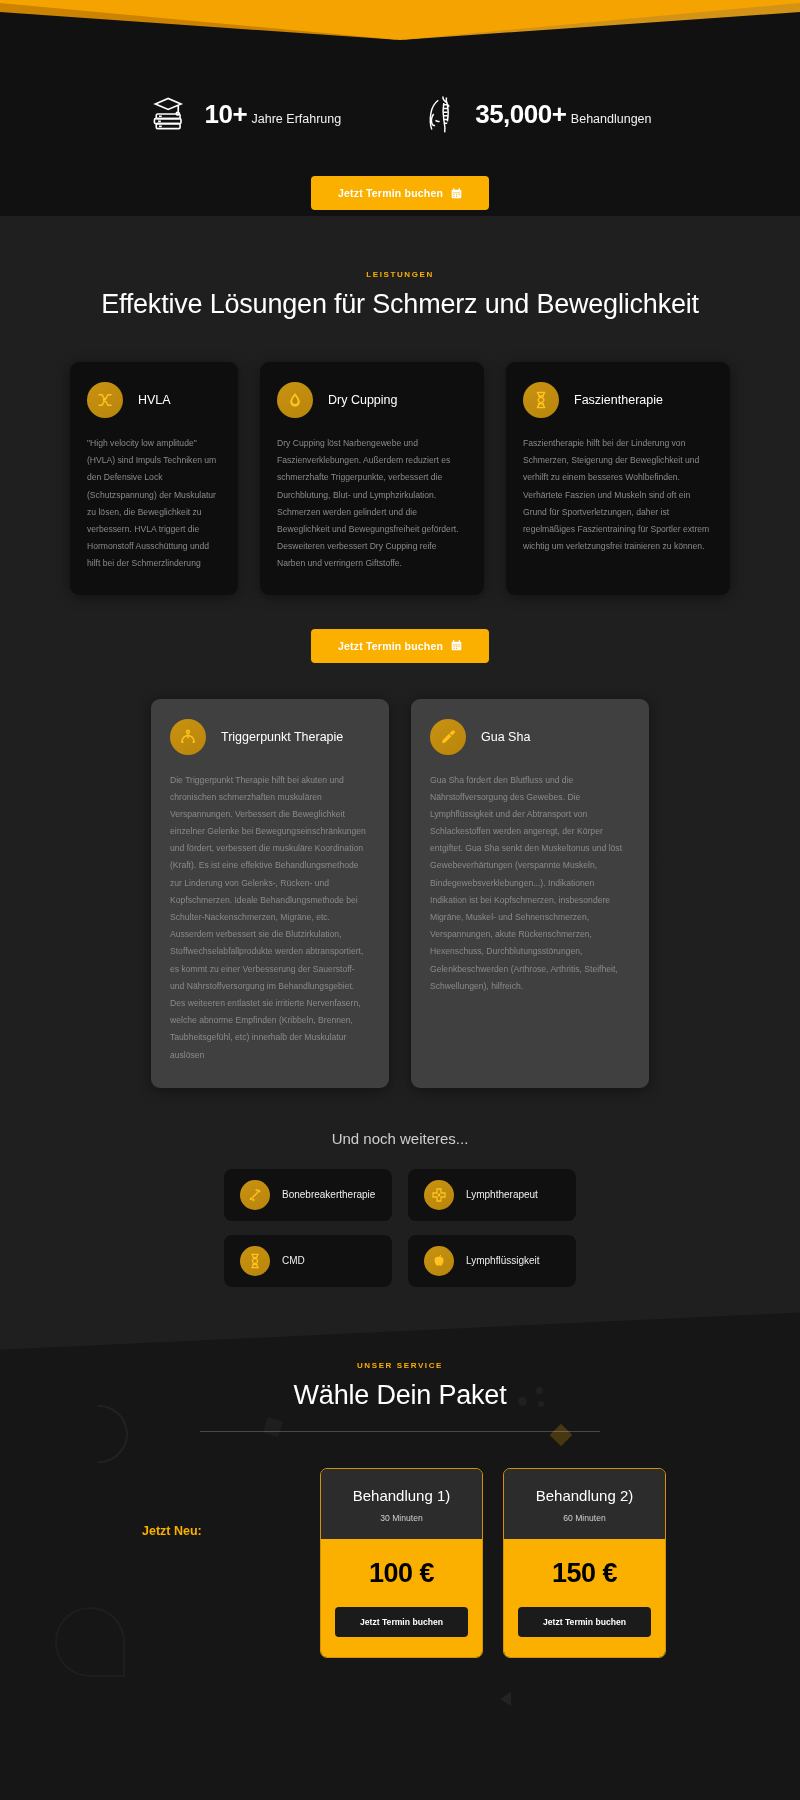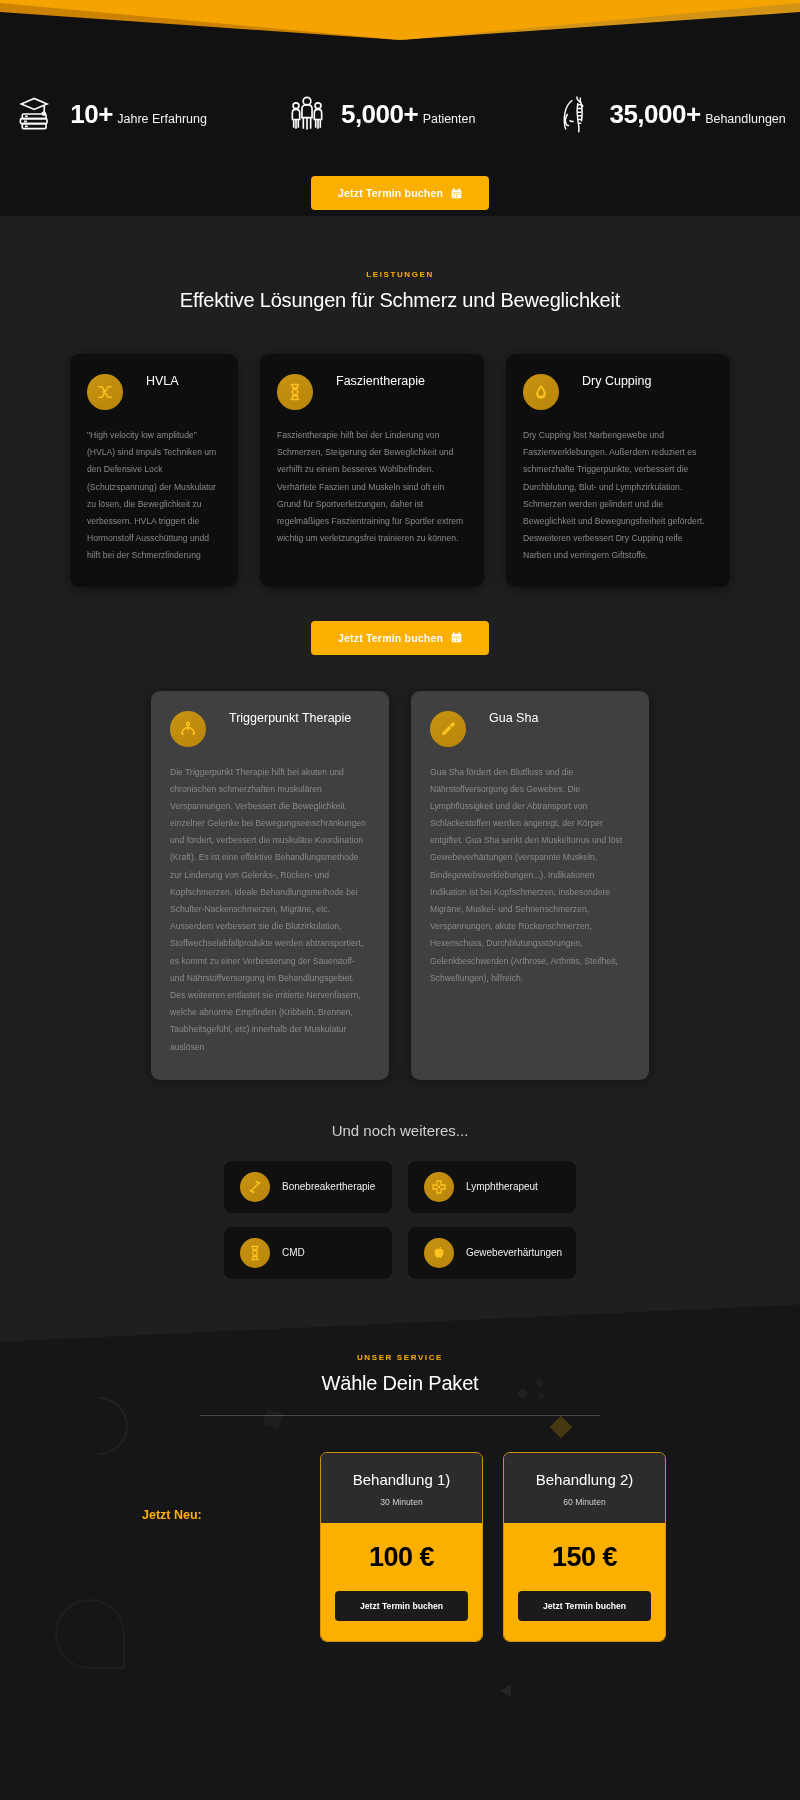--- a/index.html
+++ b/index.html
@@ -63,33 +63,33 @@
     background:#1f1f1f;
     padding:54px 0 0;
     position:relative;
     min-height:870px;
   }
   .eyebrow {
     text-align:center; color:#FBB000; font-size:8px; font-weight:bold;
     letter-spacing:1.6px;
   }
   .sec-title {
-    text-align:center; font-size:20px; font-weight:400; color:#ffffff;
+    text-align:center; font-size:27px; font-weight:400; color:#ffffff;
     margin-top:10px; letter-spacing:-.2px;
   }
 
   .cards-3 {
     display:flex; justify-content:center; gap:22px; margin-top:42px;
   }
   .card {
     background:#0e0e0e; border-radius:9px; width:168px; padding:20px 17px 22px;
     box-shadow:0 2px 14px rgba(0,0,0,.45);
   }
   .card.wide { width:224px; }
-  .card-head { display:flex; align-items:flex-start; gap:23px; }
+  .card-head { display:flex; align-items:center; gap:15px; }
   .card-ico {
     width:36px; height:36px; border-radius:50%;
     background:linear-gradient(145deg,#C99211,#B8860B);
     display:flex; align-items:center; justify-content:center; flex:none;
     color:#FFC220;
   }
   .card-ico svg { width:18px; height:18px; }
   .card-title { font-size:12.5px; font-weight:500; color:#ffffff; }
   .card-body {
     margin-top:17px; font-size:8.6px; line-height:2.0; color:#8a8a8a;
@@ -237,39 +237,20 @@
             <rect x="9" y="34.5" width="26" height="5.5" rx="1.5"></rect>
             <path d="M12 26.5h3M11 32h3M12 37.5h3"></path>
           </svg>
         </span>
         <span class="stat-text">
           <span class="stat-num">10+</span>
           <span class="stat-label">Jahre Erfahrung</span>
         </span>
       </div>
 
-      <div class="stat">
-        <span class="stat-icon">
-          <svg viewBox="0 0 48 48" fill="none" stroke="#fff" stroke-width="1.8">
-            <circle cx="24" cy="10" r="4.2"></circle>
-            <path d="M18.5 18c0-2.6 2.4-4.3 5.5-4.3s5.5 1.7 5.5 4.3v10h-11z"></path>
-            <path d="M20 28v12M24 28v13M28 28v12"></path>
-            <circle cx="12" cy="15" r="3.2"></circle>
-            <path d="M8 22.5c0-2.2 1.8-3.6 4-3.6s4 1.4 4 3.6V30H8z"></path>
-            <path d="M9.5 30v9M12 30v10M14.5 30v9"></path>
-            <circle cx="36" cy="15" r="3.2"></circle>
-            <path d="M32 22.5c0-2.2 1.8-3.6 4-3.6s4 1.4 4 3.6V30h-8z"></path>
-            <path d="M33.5 30v9M36 30v10M38.5 30v9"></path>
-          </svg>
-        </span>
-        <span class="stat-text">
-          <span class="stat-num">5,000+</span>
-          <span class="stat-label">Patienten</span>
-        </span>
-      </div>
 
       <div class="stat">
         <span class="stat-icon">
           <svg viewBox="0 0 48 48" fill="none" stroke="#fff" stroke-width="1.6">
             <path d="M26 5c0 4 3 6 5 7M30 6c-1 5 1 8 3 10"></path>
             <path d="M27 12c-1 6-1 12 0 18s2 9 1 14"></path>
             <path d="M31 14c1 5 1 12 0 18"></path>
             <path d="M27 14h4M26.6 18h4.6M26.4 22h4.8M26.4 26h4.7M26.6 30h4.4M27 34h3.8"></path>
             <path d="M21 9c-4 3-7 8-8 14s-1 13 1 18"></path>
             <path d="M16 24c-2 3-3 7-2 10 .6 2 2 3 3.5 2.5"></path>
@@ -321,43 +302,43 @@
             </svg>
           </span>
           <span class="card-title">HVLA</span>
         </div>
         <p class="card-body">"High velocity low amplitude" (HVLA) sind Impuls Techniken um den Defensive Lock (Schutzspannung) der Muskulatur zu lösen, die Beweglichkeit zu verbessern. HVLA triggert die Hormonstoff Ausschüttung undd hilft bei der Schmerzlinderung</p>
       </div>
 
       <div class="card wide">
         <div class="card-head">
           <span class="card-ico">
+            <svg viewBox="0 0 24 24" fill="currentColor">
+              <path d="M12 2.5S5.5 10 5.5 14.4A6.5 6.5 0 0 0 18.5 14.4C18.5 10 12 2.5 12 2.5z"></path>
+              <path d="M12 6.5s-3.5 4.3-3.5 7a3.5 3.5 0 0 0 7 0c0-2.7-3.5-7-3.5-7z" fill="#B8860B"></path>
+            </svg>
+          </span>
+          <span class="card-title">Dry Cupping</span>
+        </div>
+        <p class="card-body">Dry Cupping löst Narbengewebe und Faszienverklebungen. Außerdem reduziert es schmerzhafte Triggerpunkte, verbessert die Durchblutung, Blut- und Lymphzirkulation. Schmerzen werden gelindert und die Beweglichkeit und Bewegungsfreiheit gefördert. Desweiteren verbessert Dry Cupping reife Narben und verringern Giftstoffe.</p>
+      </div>
+
+      <div class="card wide">
+        <div class="card-head">
+          <span class="card-ico">
             <svg viewBox="0 0 24 24" fill="none" stroke="currentColor" stroke-width="1.9" stroke-linecap="round">
               <path d="M7 2h10M7 22h10"></path>
               <path d="M8 3c0 5 8 5 8 9s-8 4-8 9"></path>
               <path d="M16 3c0 5-8 5-8 9s8 4 8 9"></path>
               <path d="M9 7h6M8.6 16.8h6.8"></path>
             </svg>
           </span>
           <span class="card-title">Faszientherapie</span>
         </div>
         <p class="card-body">Faszientherapie hilft bei der Linderung von Schmerzen, Steigerung der Beweglichkeit und verhilft zu einem besseres Wohlbefinden. Verhärtete Faszien und Muskeln sind oft ein Grund für Sportverletzungen, daher ist regelmäßiges Faszientraining für Sportler extrem wichtig um verletzungsfrei trainieren zu können.</p>
-      </div>
-
-      <div class="card wide">
-        <div class="card-head">
-          <span class="card-ico">
-            <svg viewBox="0 0 24 24" fill="currentColor">
-              <path d="M12 2.5S5.5 10 5.5 14.4A6.5 6.5 0 0 0 18.5 14.4C18.5 10 12 2.5 12 2.5z"></path>
-              <path d="M12 6.5s-3.5 4.3-3.5 7a3.5 3.5 0 0 0 7 0c0-2.7-3.5-7-3.5-7z" fill="#B8860B"></path>
-            </svg>
-          </span>
-          <span class="card-title">Dry Cupping</span>
-        </div>
-        <p class="card-body">Dry Cupping löst Narbengewebe und Faszienverklebungen. Außerdem reduziert es schmerzhafte Triggerpunkte, verbessert die Durchblutung, Blut- und Lymphzirkulation. Schmerzen werden gelindert und die Beweglichkeit und Bewegungsfreiheit gefördert. Desweiteren verbessert Dry Cupping reife Narben und verringern Giftstoffe.</p>
       </div>
 
     </div>
 
     <div class="cta-wrap-2">
       <button class="cta-btn">
         <span>Jetzt Termin buchen</span>
         <span class="cal-ico">
           <svg viewBox="0 0 16 16" fill="#fff">
               <rect x="1" y="2.5" width="14" height="12.5" rx="1.5"></rect>
@@ -446,21 +427,21 @@
         <span class="pill-label">CMD</span>
       </div>
 
       <div class="pill">
         <span class="pill-ico">
           <svg viewBox="0 0 24 24" fill="currentColor">
             <path d="M12.3 5.6c.3-1.4 1.4-2.6 2.9-2.9.2 1.5-.8 3-2.3 3.4z"></path>
             <path d="M12 6.2c2.7-1.6 6.2-.2 6.7 3.2.5 3.4-1.3 8-3.5 9.4-1 .6-2-.3-3.2-.3s-2.2.9-3.2.3C6.6 17.4 4.8 12.8 5.3 9.4 5.8 6 9.3 4.6 12 6.2z"></path>
           </svg>
         </span>
-        <span class="pill-label">Gewebeverhärtungen</span>
+        <span class="pill-label">Lymphflüssigkeit</span>
       </div>
 
     </div>
   </section>
 
   <section class="pricing">
     <div class="slant"></div>
 
     <div class="deco d-halfcircle" style="left:98px;top:118px;"></div>
     <div class="deco d-swirl" style="left:55px;top:320px;"></div>

